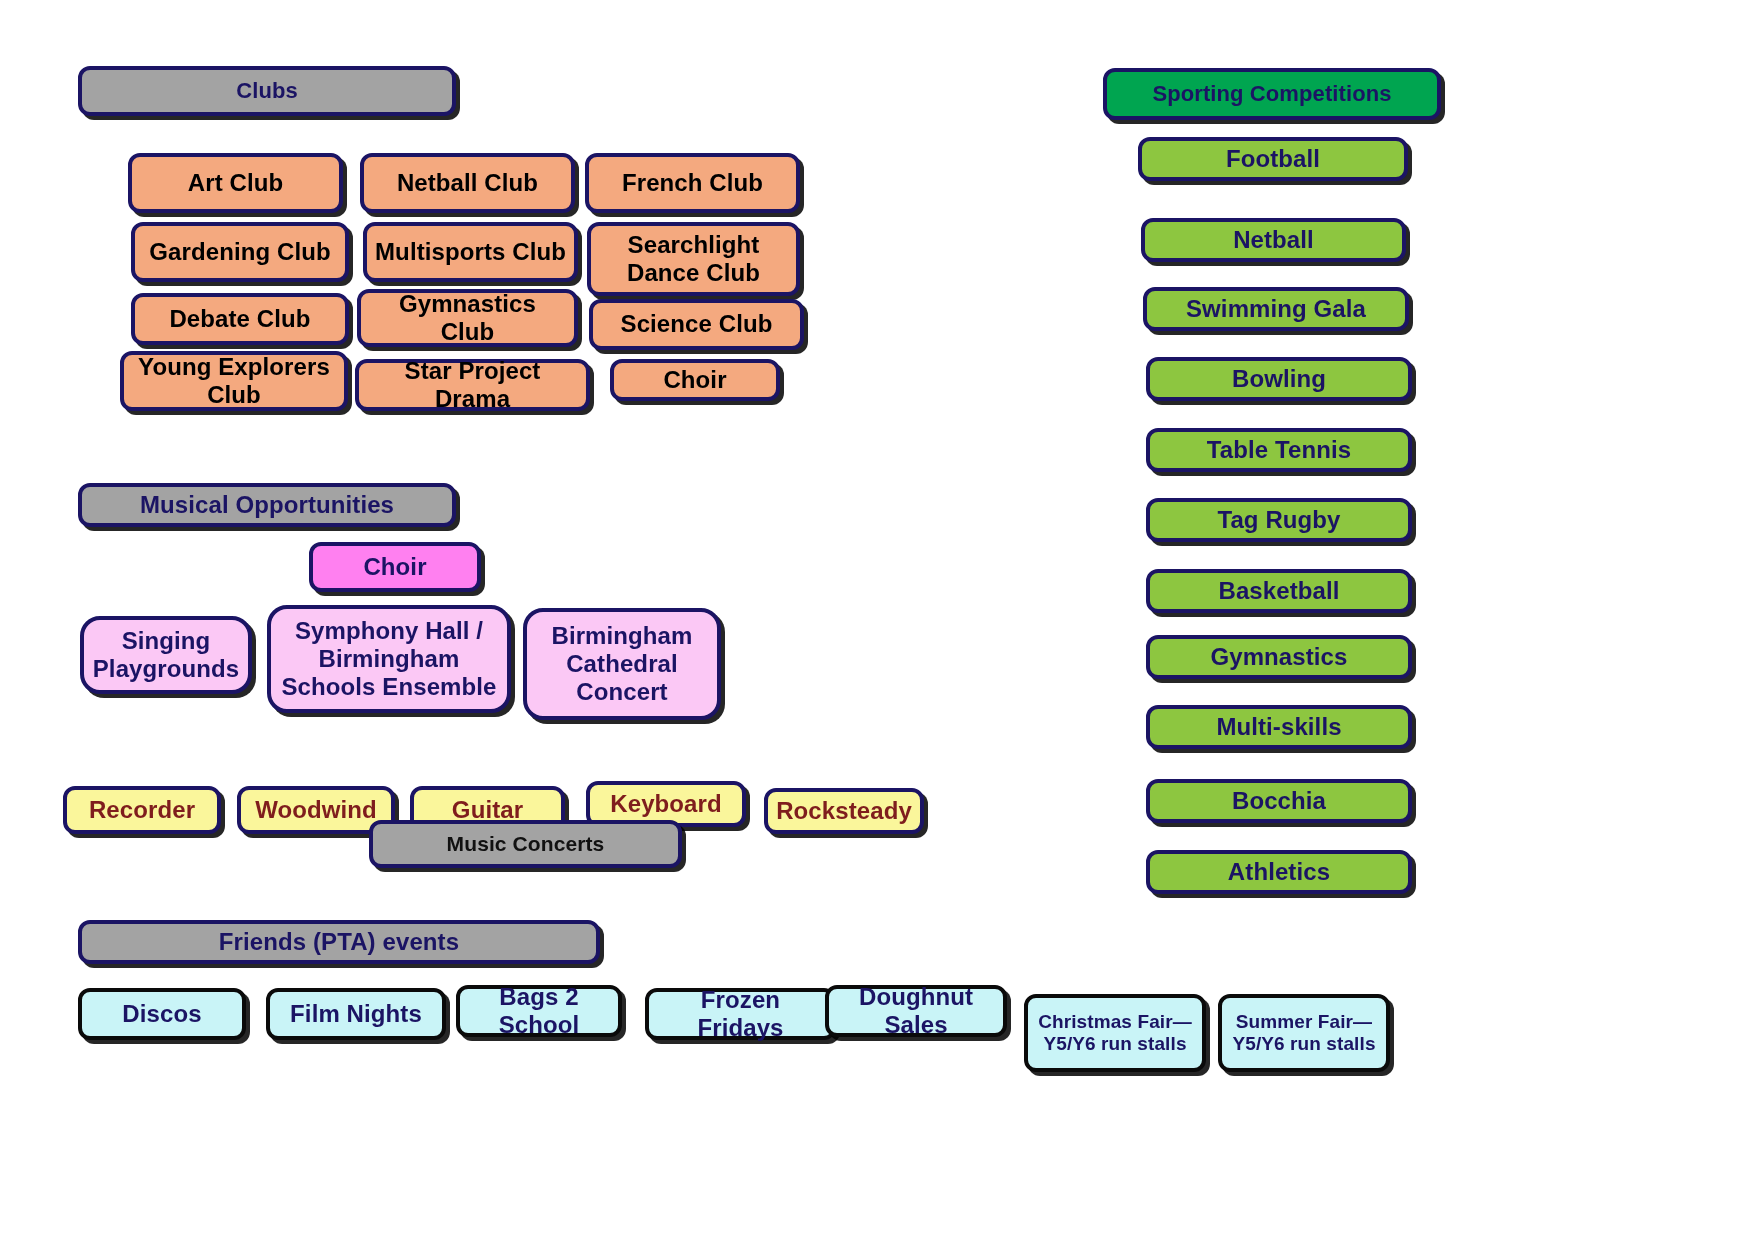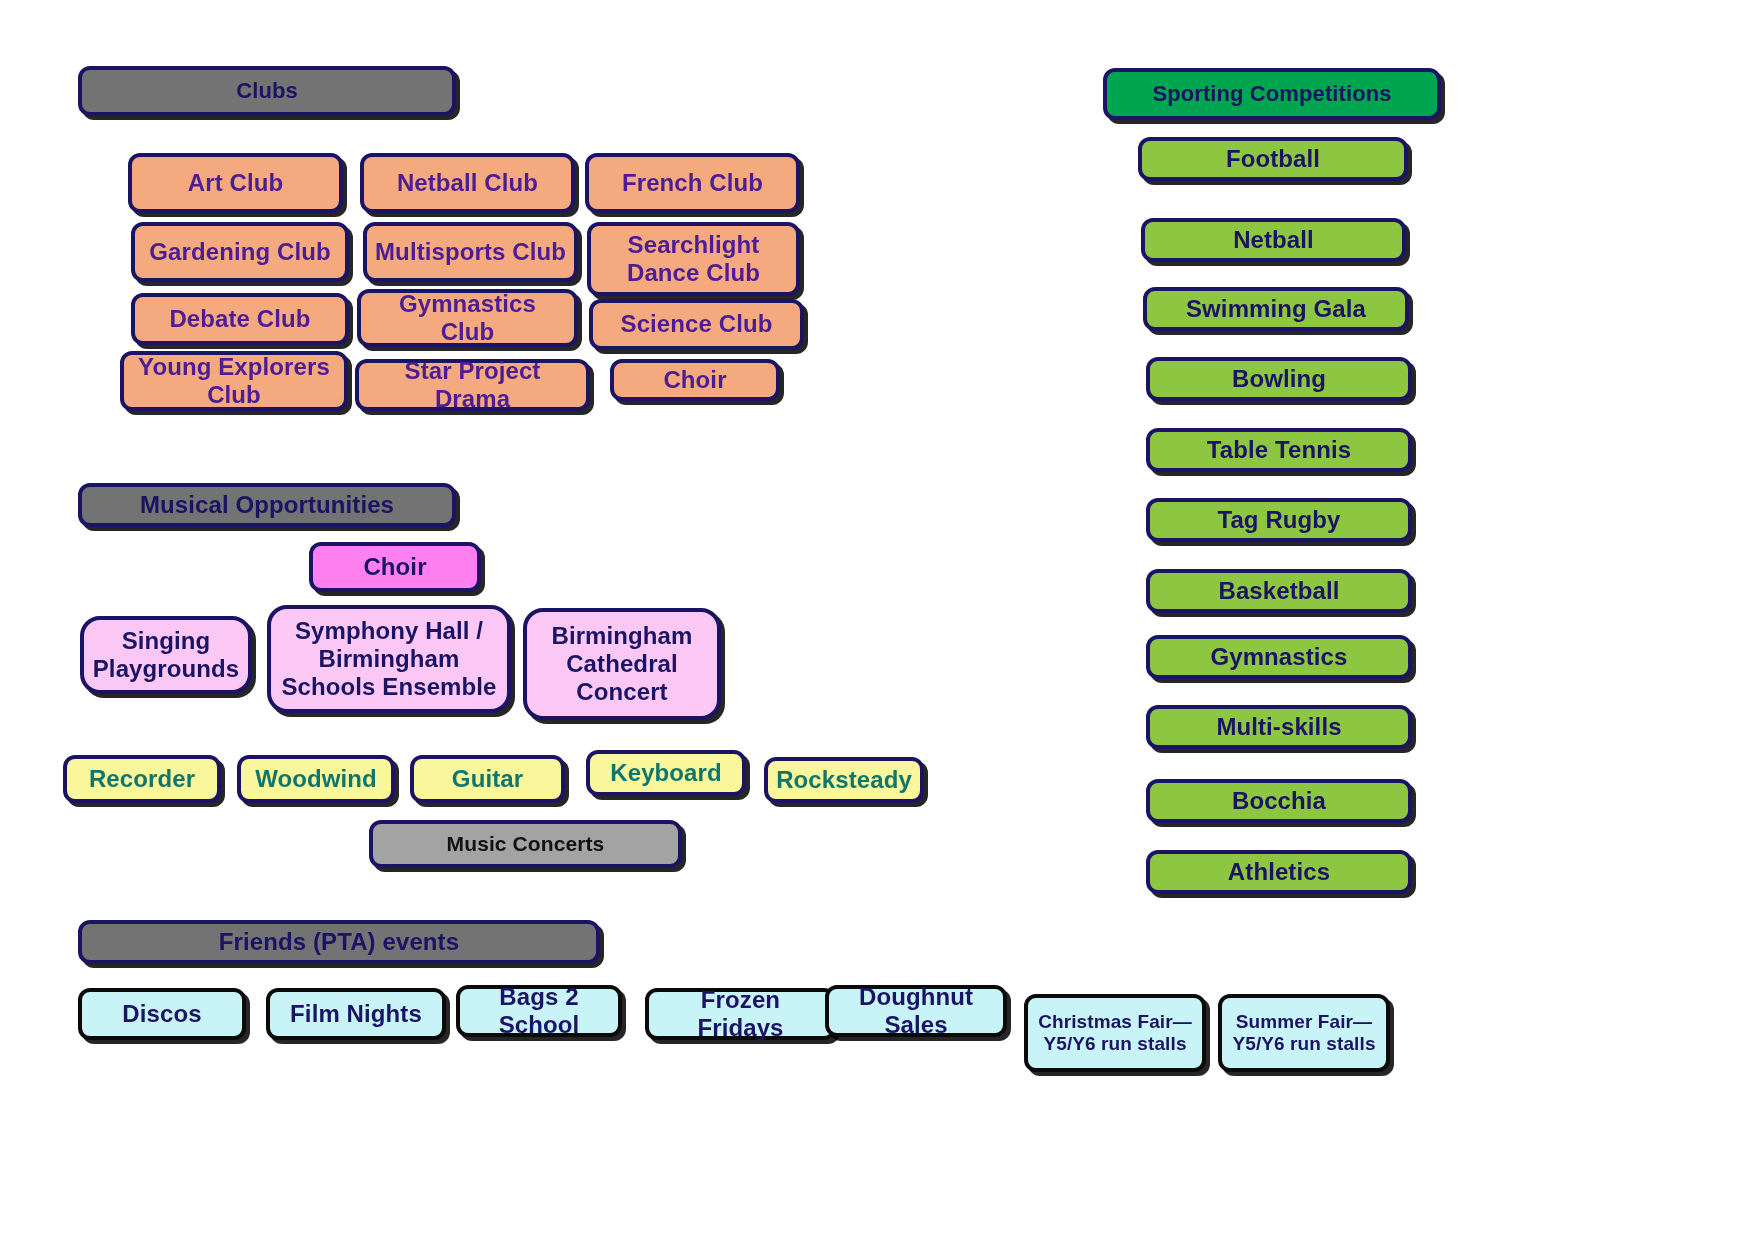--- a/index.html
+++ b/index.html
@@ -24,27 +24,27 @@
     border-radius:12px;
     color:#1b1464;
     font-weight:bold;
     line-height:1.18;
     padding:2px 8px;
     box-shadow:4px 4px 0 rgba(0,0,0,0.85);
     letter-spacing:.1px;
   }
 
   
-  .hdr-blue  {background:#737373;color:#1b1464;}
+  .hdr-blue  {background:#a3a3a3;color:#1b1464;}
   .hdr-green {background:#00A550;color:#1b1464;}
-  .club      {background:#F4A97F;color:#4c1d95;}
+  .club      {background:#F4A97F;color:#000000;}
   .sport     {background:#8DC640;color:#1b1464;}
   .choir     {background:#FF80F0;color:#1b1464;}
   .music-pink{background:#FBC8F5;color:#1b1464;border-radius:20px;}
-  .instr     {background:#FAF69B;color:#0f766e;}
+  .instr     {background:#FAF69B;color:#7f1d1d;margin-top:31px;}
   .concert   {background:#a3a3a3;color:#111111;}
   .pta       {background:#C9F4F7;color:#1b1464;border-color:#0a0a0a;}
   .fs19{font-size:19px;}
   .fs20{font-size:24px;}
   .fs21{font-size:21px;}
   .fs22{font-size:22px;}
 </style>
 </head>
 <body>
 

